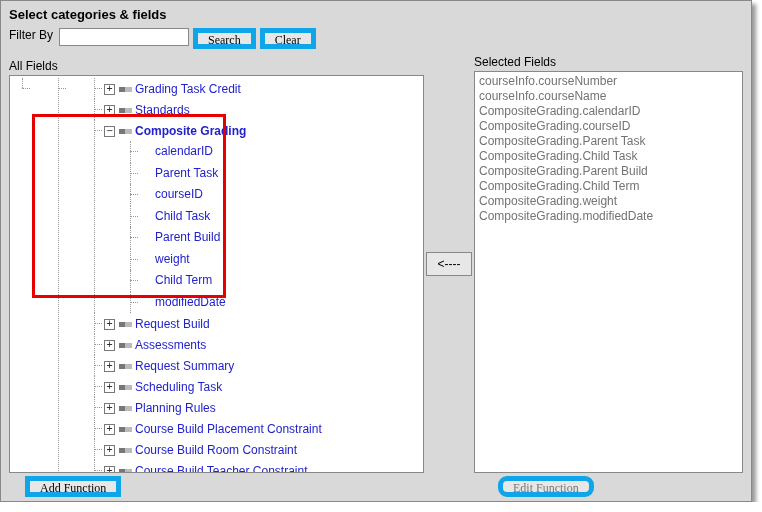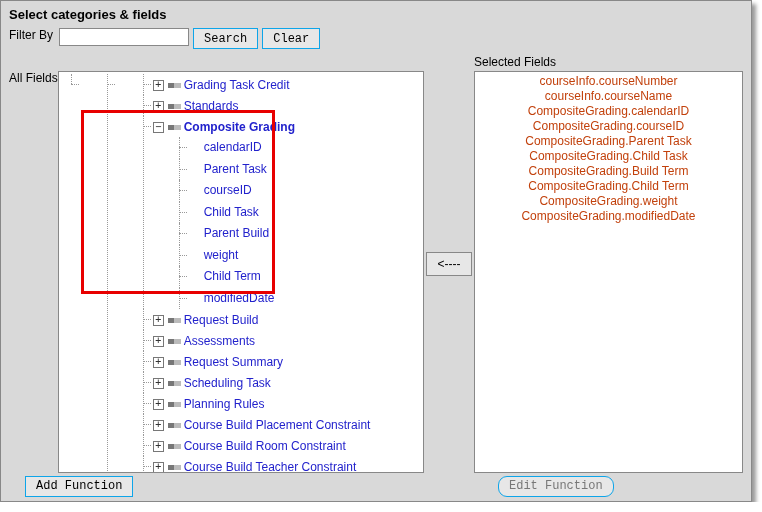--- a/index.html
+++ b/index.html
@@ -32,37 +32,37 @@
   .filter-label { margin-right: 2px; }
   .filter-input {
     width: 130px;
     height: 18px;
     border: 1px solid #888;
     background: #fff;
     font-size: 12px;
     padding: 0 2px;
   }
   .btn {
-    font-family: Liberation Mono, monospace;
+    font-family: Liberation Serif, serif;
     font-size: 12px;
     height: 21px;
     padding: 0 10px;
     background: #e7e7e7;
-    border: 1px solid #0ea5e9;
+    border: 5px solid #0ea5e9;
     cursor: pointer;
   }
   .btn:disabled { color: #777; cursor: default; border-radius: 9px; }
   .columns {
     position: absolute;
     left: 8px; right: 8px; top: 54px; bottom: 28px;
   }
   .col-left {
     position: absolute;
-    left: 0; top: 16px; width: 415px; bottom: 0;
-    display: flex; 
+    left: 0; top: 4px; width: 415px; bottom: 0;
+    display: flex; flex-direction: column;
   }
   .col-mid {
     position: absolute;
     left: 415px; width: 50px; top: 0; bottom: 0;
     display: flex; align-items: center; justify-content: center;
   }
   .col-right {
     position: absolute;
     left: 465px; right: 0; top: 0; bottom: 0;
     display: flex; flex-direction: column;
@@ -146,21 +146,21 @@
     pointer-events: none;
     z-index: 5;
   }
   .sel-box {
     flex: 1;
     background: #fff;
     border: 1px solid #888;
     padding: 2px 4px;
     overflow: auto;
   }
-  .sel-item { line-height: 15px; color: #c2410c; white-space: nowrap; cursor: default; text-align: center; }
+  .sel-item { line-height: 15px; color: #737373; white-space: nowrap; cursor: default; }
   .move-btn {
     width: 46px; height: 24px;
     border: 1px solid #888;
     background: #e7e7e7;
     font-size: 12px;
     cursor: pointer;
     display: flex; align-items: center; justify-content: center;
   }
   .bottom-row {
     position: absolute;
@@ -297,21 +297,21 @@
 
     <div class="col-right">
       <div class="col-header">Selected Fields</div>
       <div class="sel-box" id="sel-box">
           <div class="sel-item">courseInfo.courseNumber</div>
           <div class="sel-item">courseInfo.courseName</div>
           <div class="sel-item">CompositeGrading.calendarID</div>
           <div class="sel-item">CompositeGrading.courseID</div>
           <div class="sel-item">CompositeGrading.Parent Task</div>
           <div class="sel-item">CompositeGrading.Child Task</div>
-          <div class="sel-item">CompositeGrading.Build Term</div>
+          <div class="sel-item">CompositeGrading.Parent Build</div>
           <div class="sel-item">CompositeGrading.Child Term</div>
           <div class="sel-item">CompositeGrading.weight</div>
           <div class="sel-item">CompositeGrading.modifiedDate</div>
         </div>
     </div>
 
   </div>
 
   <div class="bottom-row">
     <button class="btn">Add Function</button>

